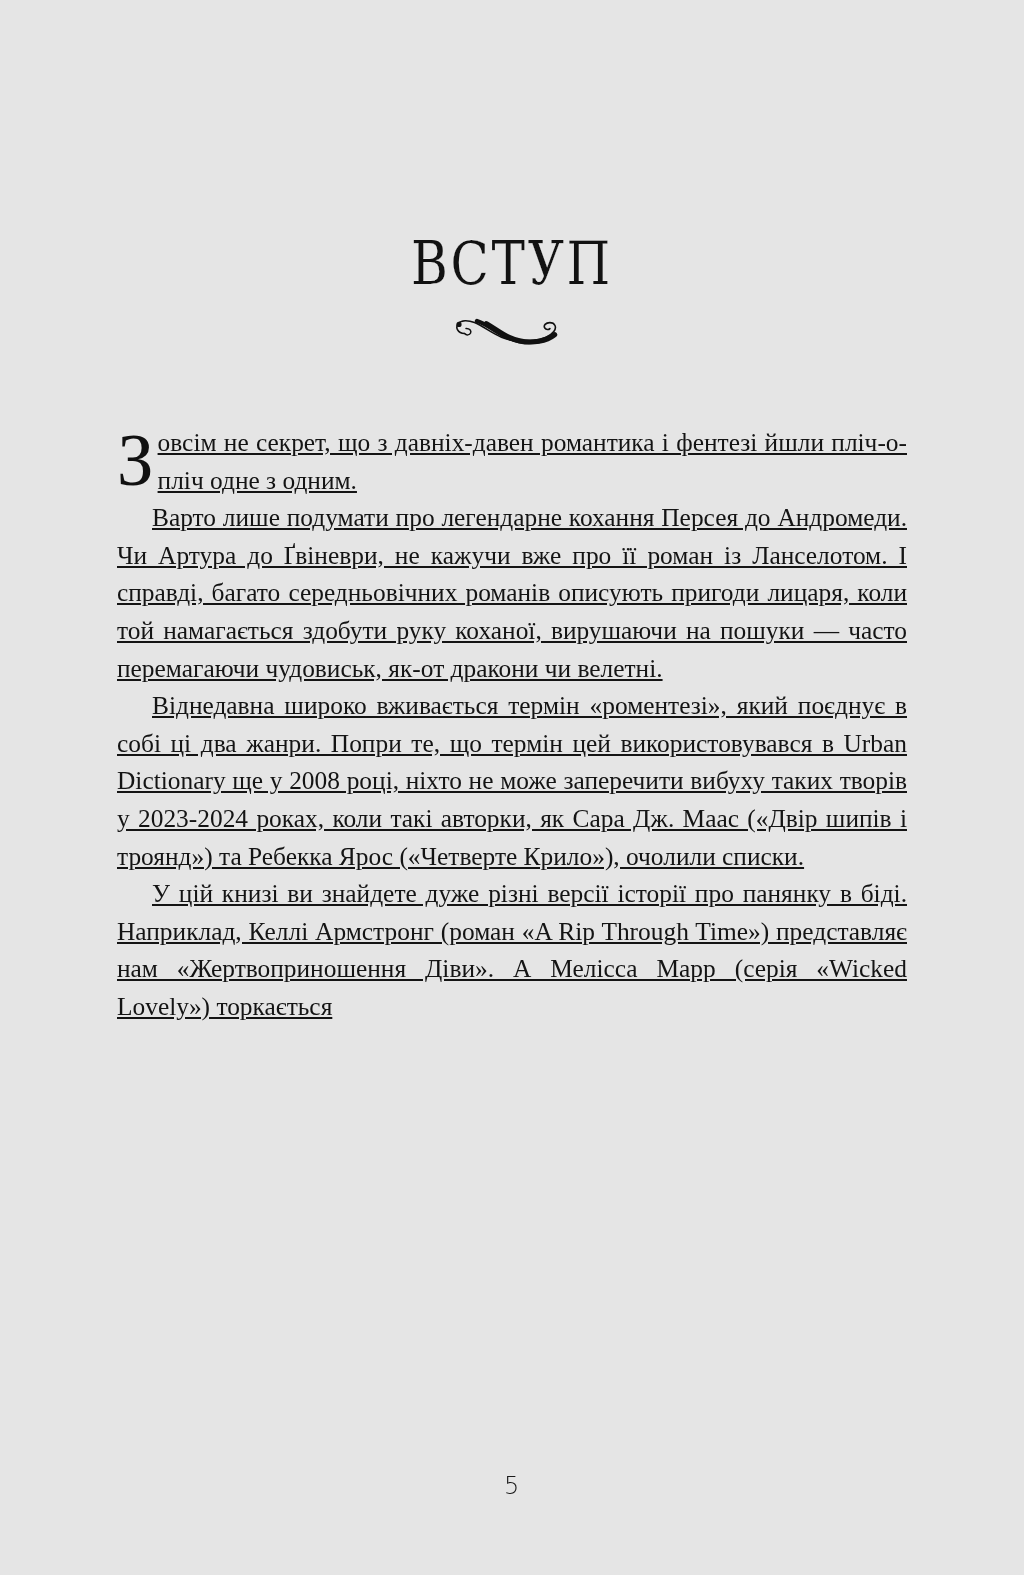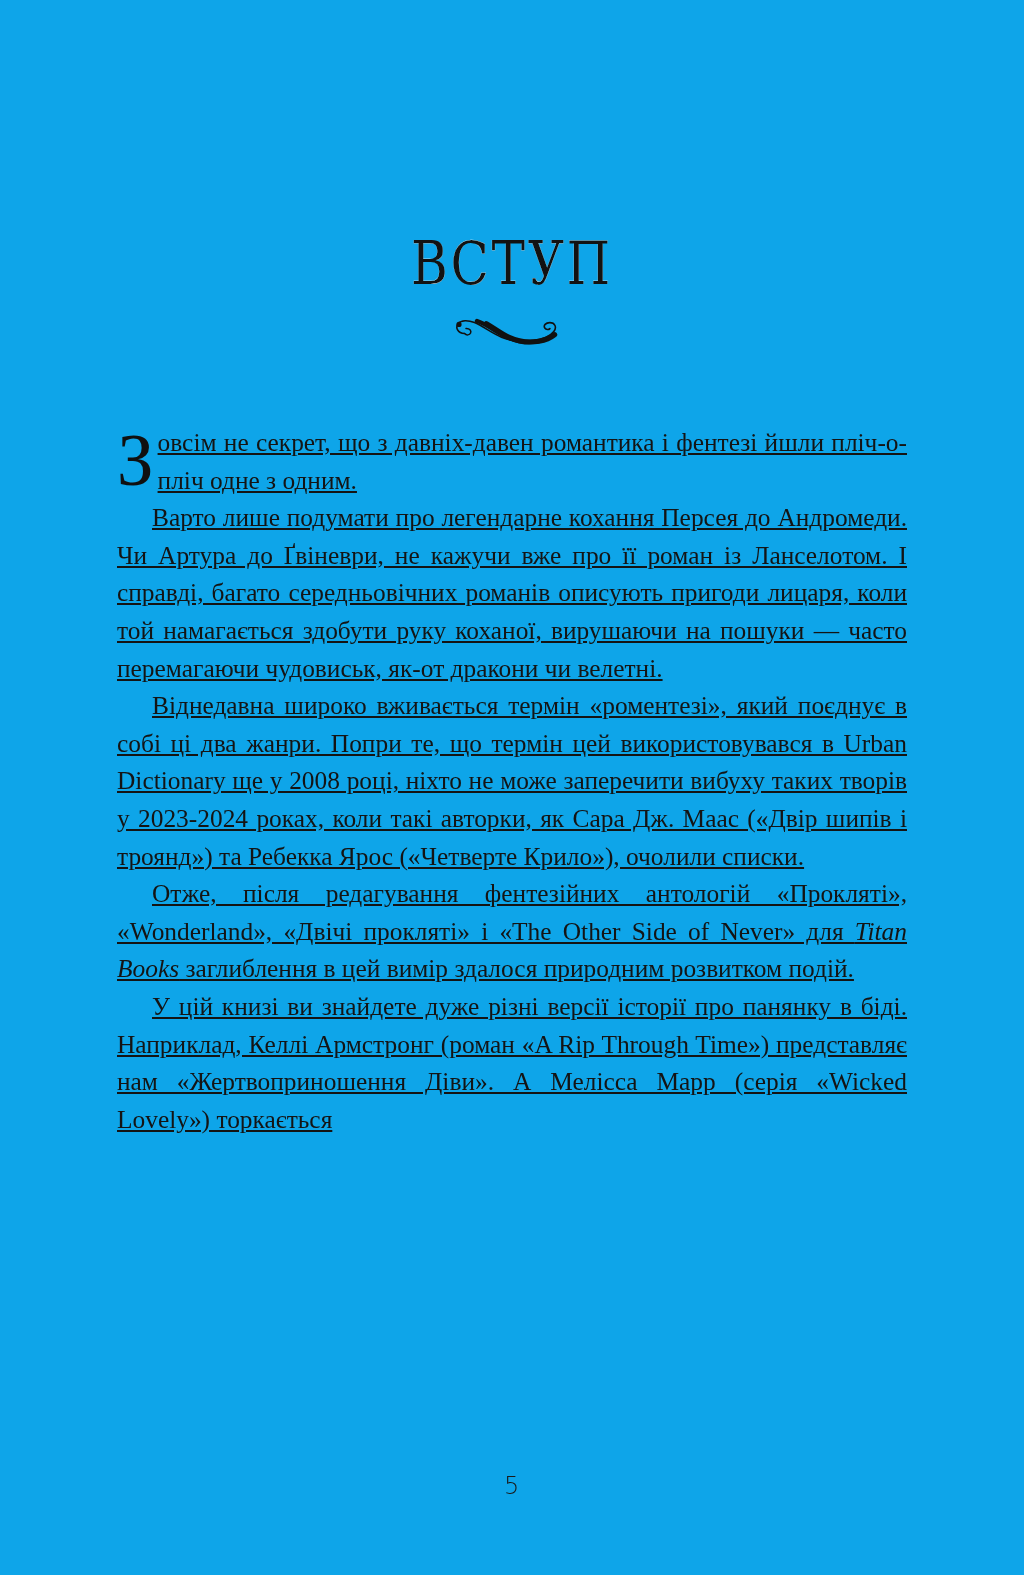--- a/index.html
+++ b/index.html
@@ -6,21 +6,21 @@
     margin: 0;
     padding: 0;
     background: #ffffff;
   }
 
   .page {
     position: relative;
     width: 1024px;
     height: 1575px;
     margin: 0 auto;
-    background: #0ea5e9;
+    background: #e5e5e5;
     overflow: hidden;
     font-family: "Liberation Serif", "DejaVu Serif", serif;
     color: #141414;
   }
 
   
   .chapter-head {
     position: absolute;
     top: 232px;
     left: 0;
@@ -121,23 +121,20 @@
   </div>
 
   <div class="body-col">
 
     <p class="para first">Зовсім не секрет, що з давніх-давен романтика і фентезі йшли пліч-о-пліч одне з одним.</p>
 
     <p class="para">Варто лише подумати про легендарне кохання Персея до Андромеди. Чи Артура до Ґвіневри, не кажучи вже про її роман із Ланселотом. І справді, багато середньовічних романів описують пригоди лицаря, коли той намагається здобути руку коханої, вирушаючи на пошуки — часто перемагаючи чудовиськ, як-от дракони чи велетні.</p>
 
     <p class="para">Віднедавна широко вживається термін «роментезі», який поєднує в собі ці два жанри. Попри те, що термін цей використовувався в Urban Dictionary ще у 2008 році, ніхто не може заперечити вибуху таких творів у 2023-2024 роках, коли такі авторки, як Сара Дж. Маас («Двір шипів і троянд») та Ребекка Ярос («Четверте Крило»), очолили списки.</p>
 
-    <p class="para">
-      <span>Отже, після редагування фентезійних антологій «Прокляті», «Wonderland», «Двічі прокляті» і «The Other Side of Never» для </span><em>Titan Books</em><span> заглиблення в цей вимір здалося природним розвитком подій.</span>
-    </p>
 
 
     <p class="para">У цій книзі ви знайдете дуже різні версії історії про панянку в біді. Наприклад, Келлі Армстронг (роман «A Rip Through Time») представляє нам «Жертвоприношення Діви». А Мелісса Марр (серія «Wicked Lovely») торкається</p>
 
   </div>
 
   <div class="folio">5</div>
 
 </div>
 

